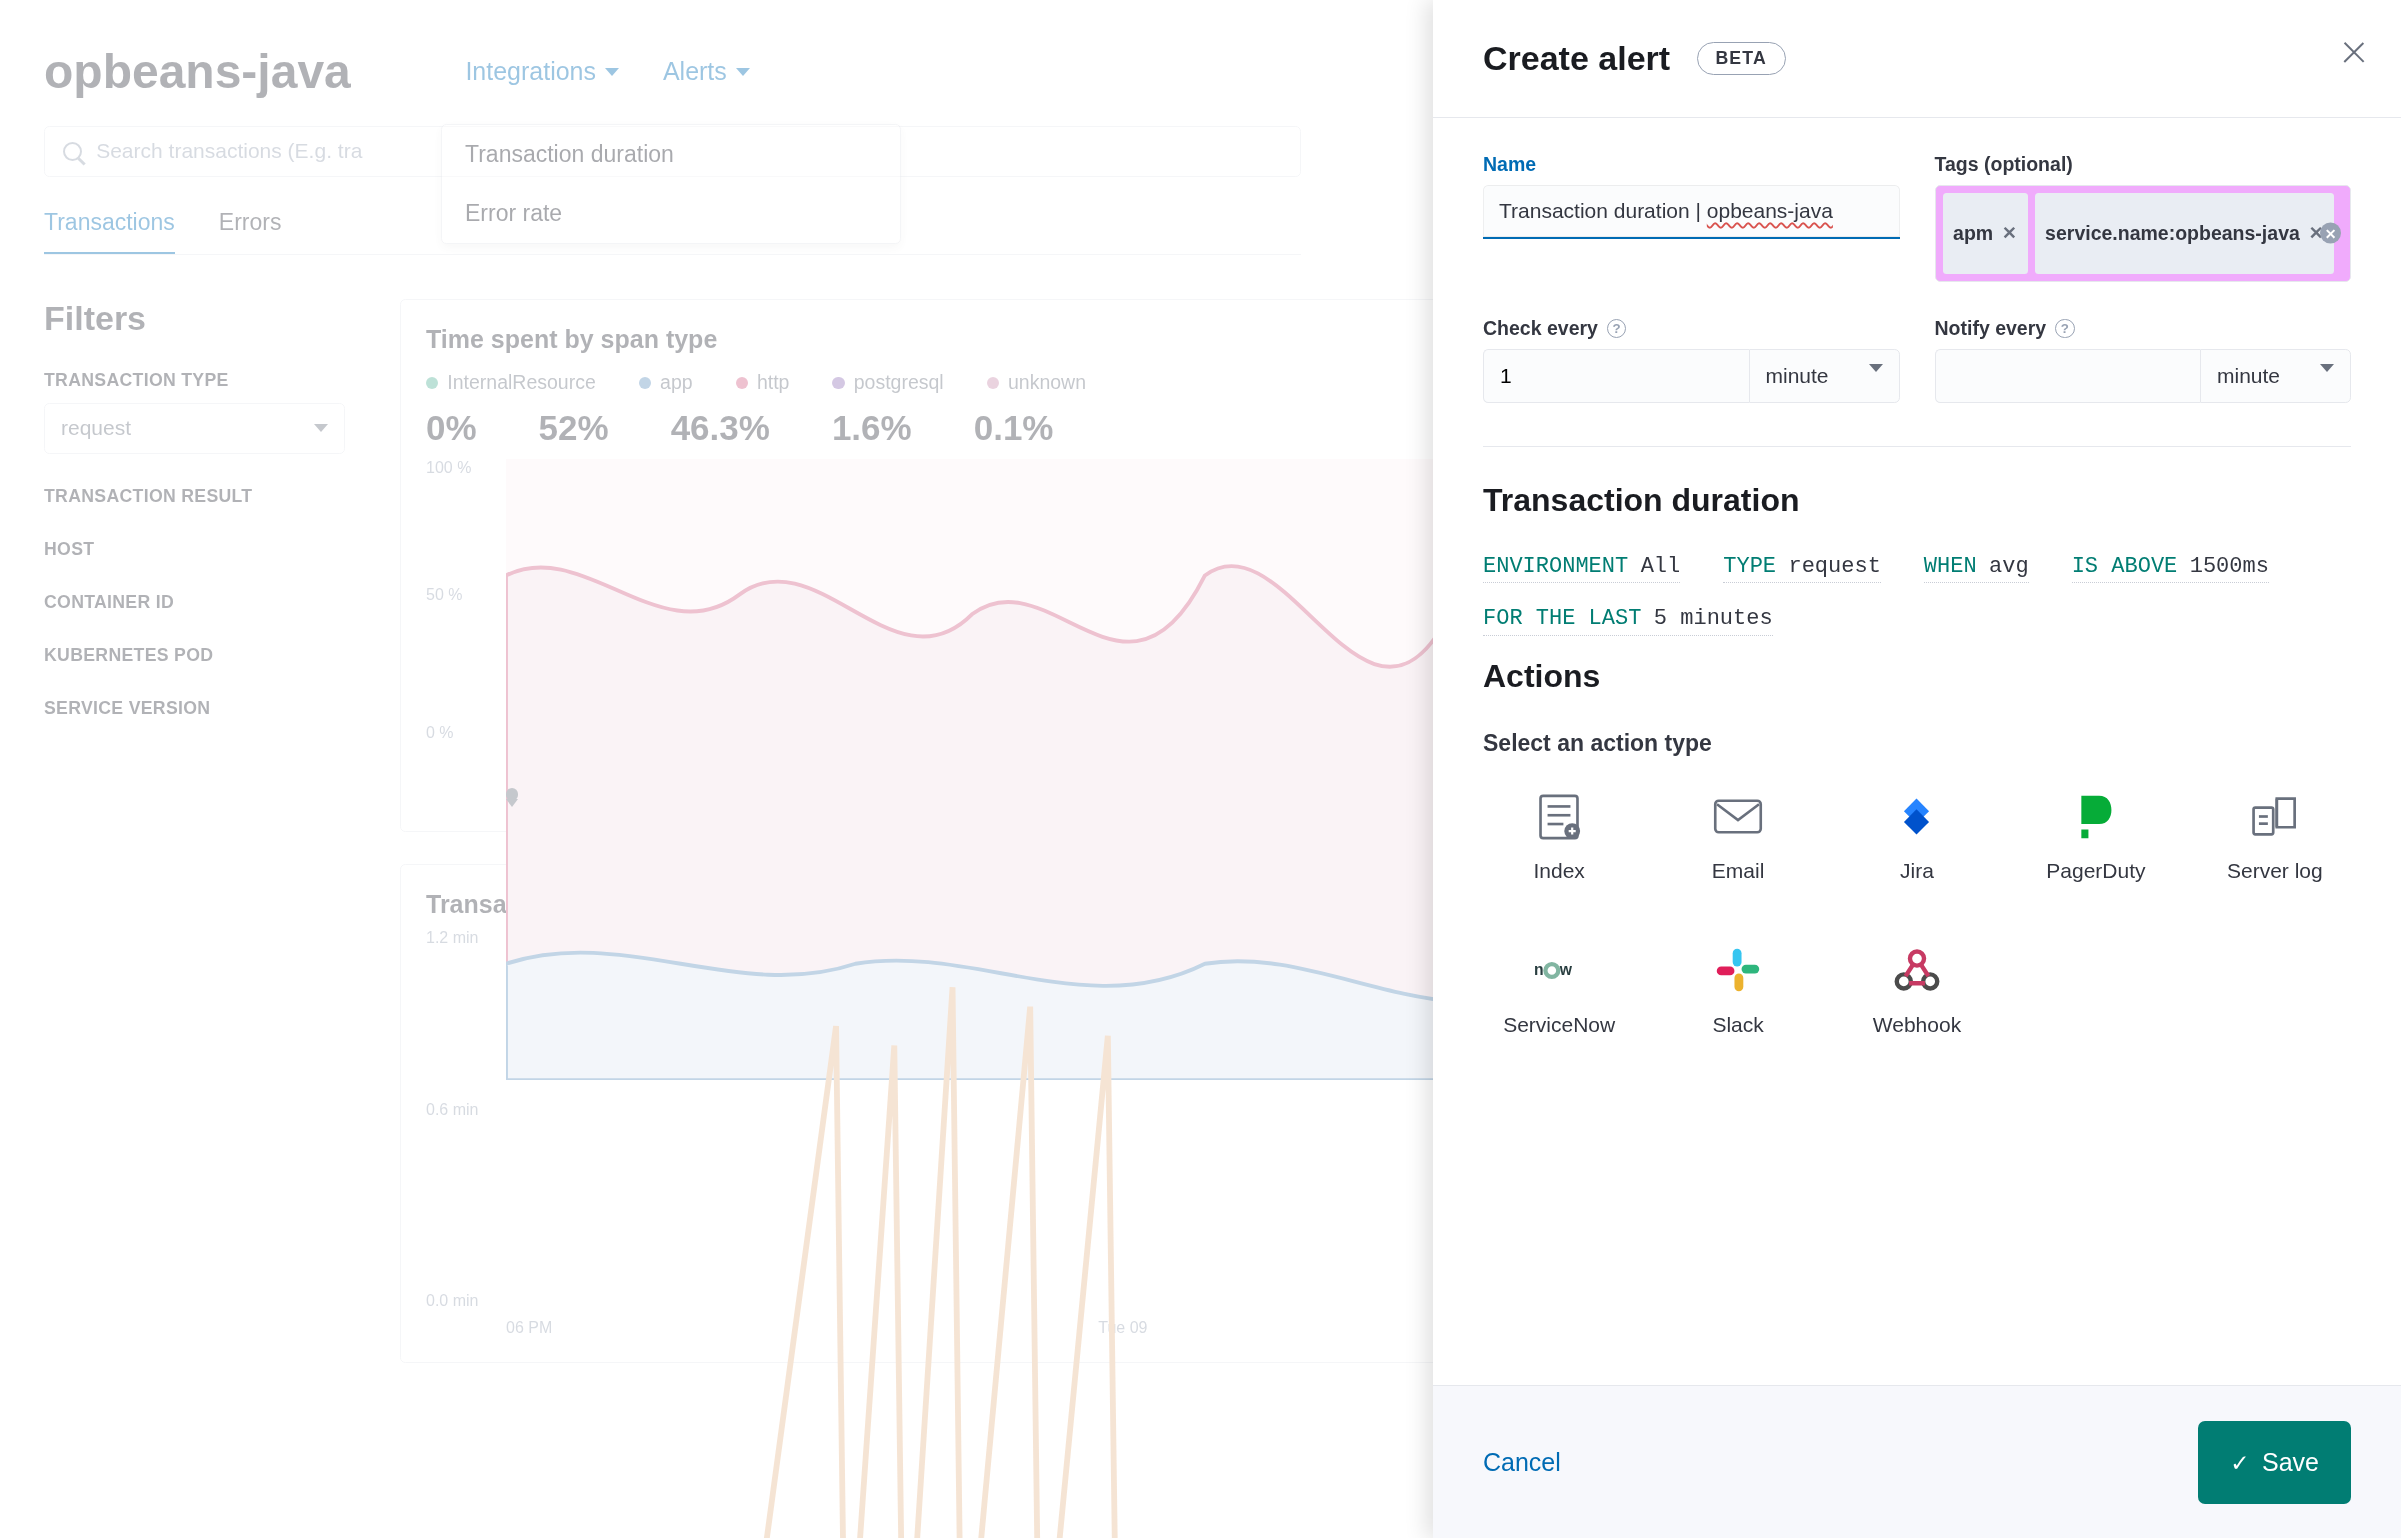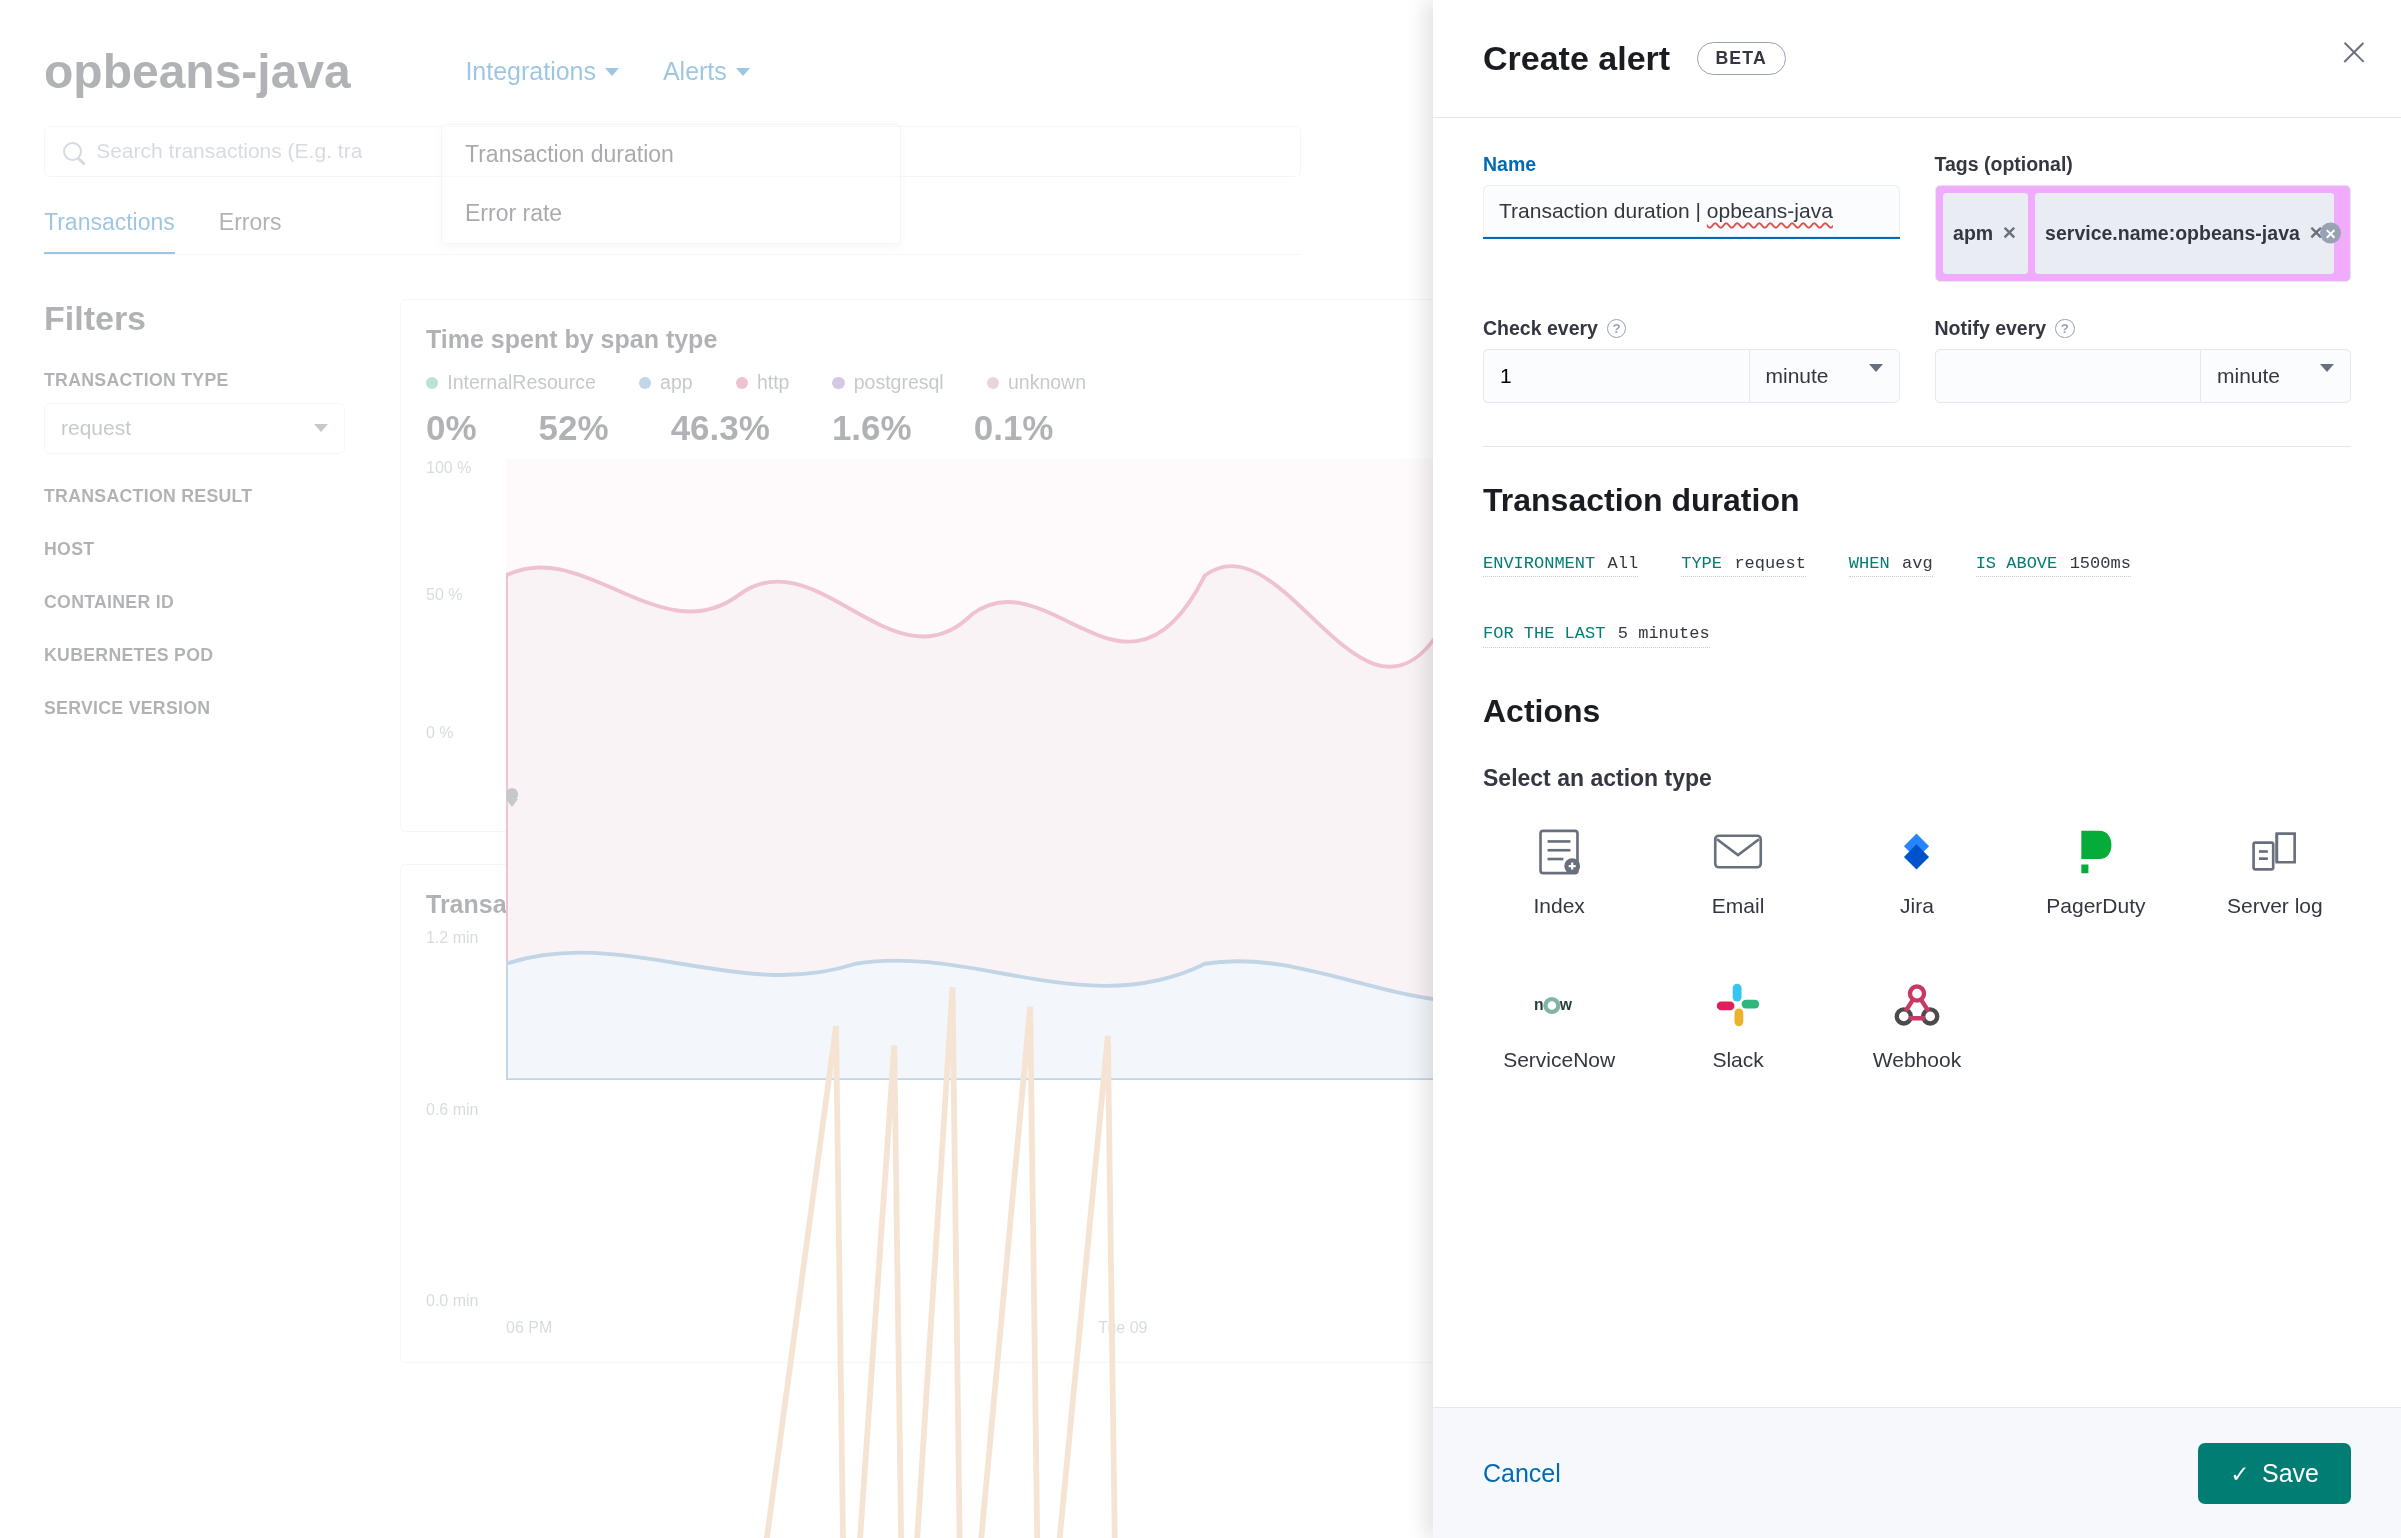--- a/index.html
+++ b/index.html
@@ -70,33 +70,33 @@
 
 .input-plain { width: 100%; border: 0.9px solid #e6e8ed; background: #fbfcfd; padding: 14px 16px; font-size: 21px; border-radius: 5.3px; }
 .input-combo { display: flex; gap: 0; }
 .input-combo .input-plain { border-radius: 5.3px 0 0 5.3px; border-right: none; flex: 1; }
 .input-combo .select { border-radius: 0 5.3px 5.3px 0; }
 .select { border: 0.9px solid #e6e8ed; background: #fbfcfd; padding: 14px 16px; font-size: 21px; display: flex; align-items: flex-start; gap: 10.6px; min-width: 151px; justify-content: space-between; }
 
 hr.divider { border: none; border-top: 0.9px solid #e6e8ed; margin: 43px 0 35px; }
 
 .section-title { font-size: 32px; font-weight: 700; color: #1a1c21; margin-bottom: 35px; }
-.expr-row { display: flex; flex-wrap: wrap; gap: 47px 43px; font-family: "SFMono-Regular", Consolas, "Courier New", monospace; font-size: 17px; margin-bottom: 45px; }
+.expr-row { display: flex; flex-wrap: wrap; gap: 23px 43px; font-family: "SFMono-Regular", Consolas, "Courier New", monospace; font-size: 22px; margin-bottom: 22px; }
 .expr-item { display: inline-flex; gap: 12.4px; border-bottom: 1.8px dotted #c9cdd6; padding-bottom: 3.5px; }
 .expr-key { color: #017D73; }
 .expr-val { color: #343741; }
 
 .action-label { font-size: 23px; font-weight: 700; margin: 17.7px 0 35px; }
 .action-grid { display: grid; grid-template-columns: repeat(5, 1fr); gap: 62px 26.6px; max-width: 974px; }
 .action-card { display: flex; flex-direction: column; align-items: center; gap: 17.7px; font-size: 21px; color: #343741; cursor: pointer; }
 .action-icon { width: 50px; height: 50px; display: flex; align-items: center; justify-content: center; }
 
 .flyout-footer { padding: 35px 50px; border-top: 0.9px solid #e6e8ed; background: #f7f8fc; display: flex; justify-content: space-between; align-items: center; }
 .cancel-link { font-size: 25px; color: #006BB4; cursor: pointer; }
-.save-btn { background: #017D73; color: #fff; font-size: 25px; padding: 16px 32px; border-radius: 7px; border: none; display: flex; align-items: center; gap: 12.4px; cursor: pointer; }
+.save-btn { background: #017D73; color: #fff; font-size: 25px; padding: 27px 32px; border-radius: 7px; border: none; display: flex; align-items: center; gap: 12.4px; cursor: pointer; }
 .check-icn::before { content: "✓"; font-size: 23px; }
 
 
 .spell { text-decoration: underline wavy #d9534f; text-decoration-thickness: 1.8px; text-underline-offset: 3.5px; }
 </style>
 </head>
 <body>
 
 <div class="page-bg">
   <div class="tabs-row">

